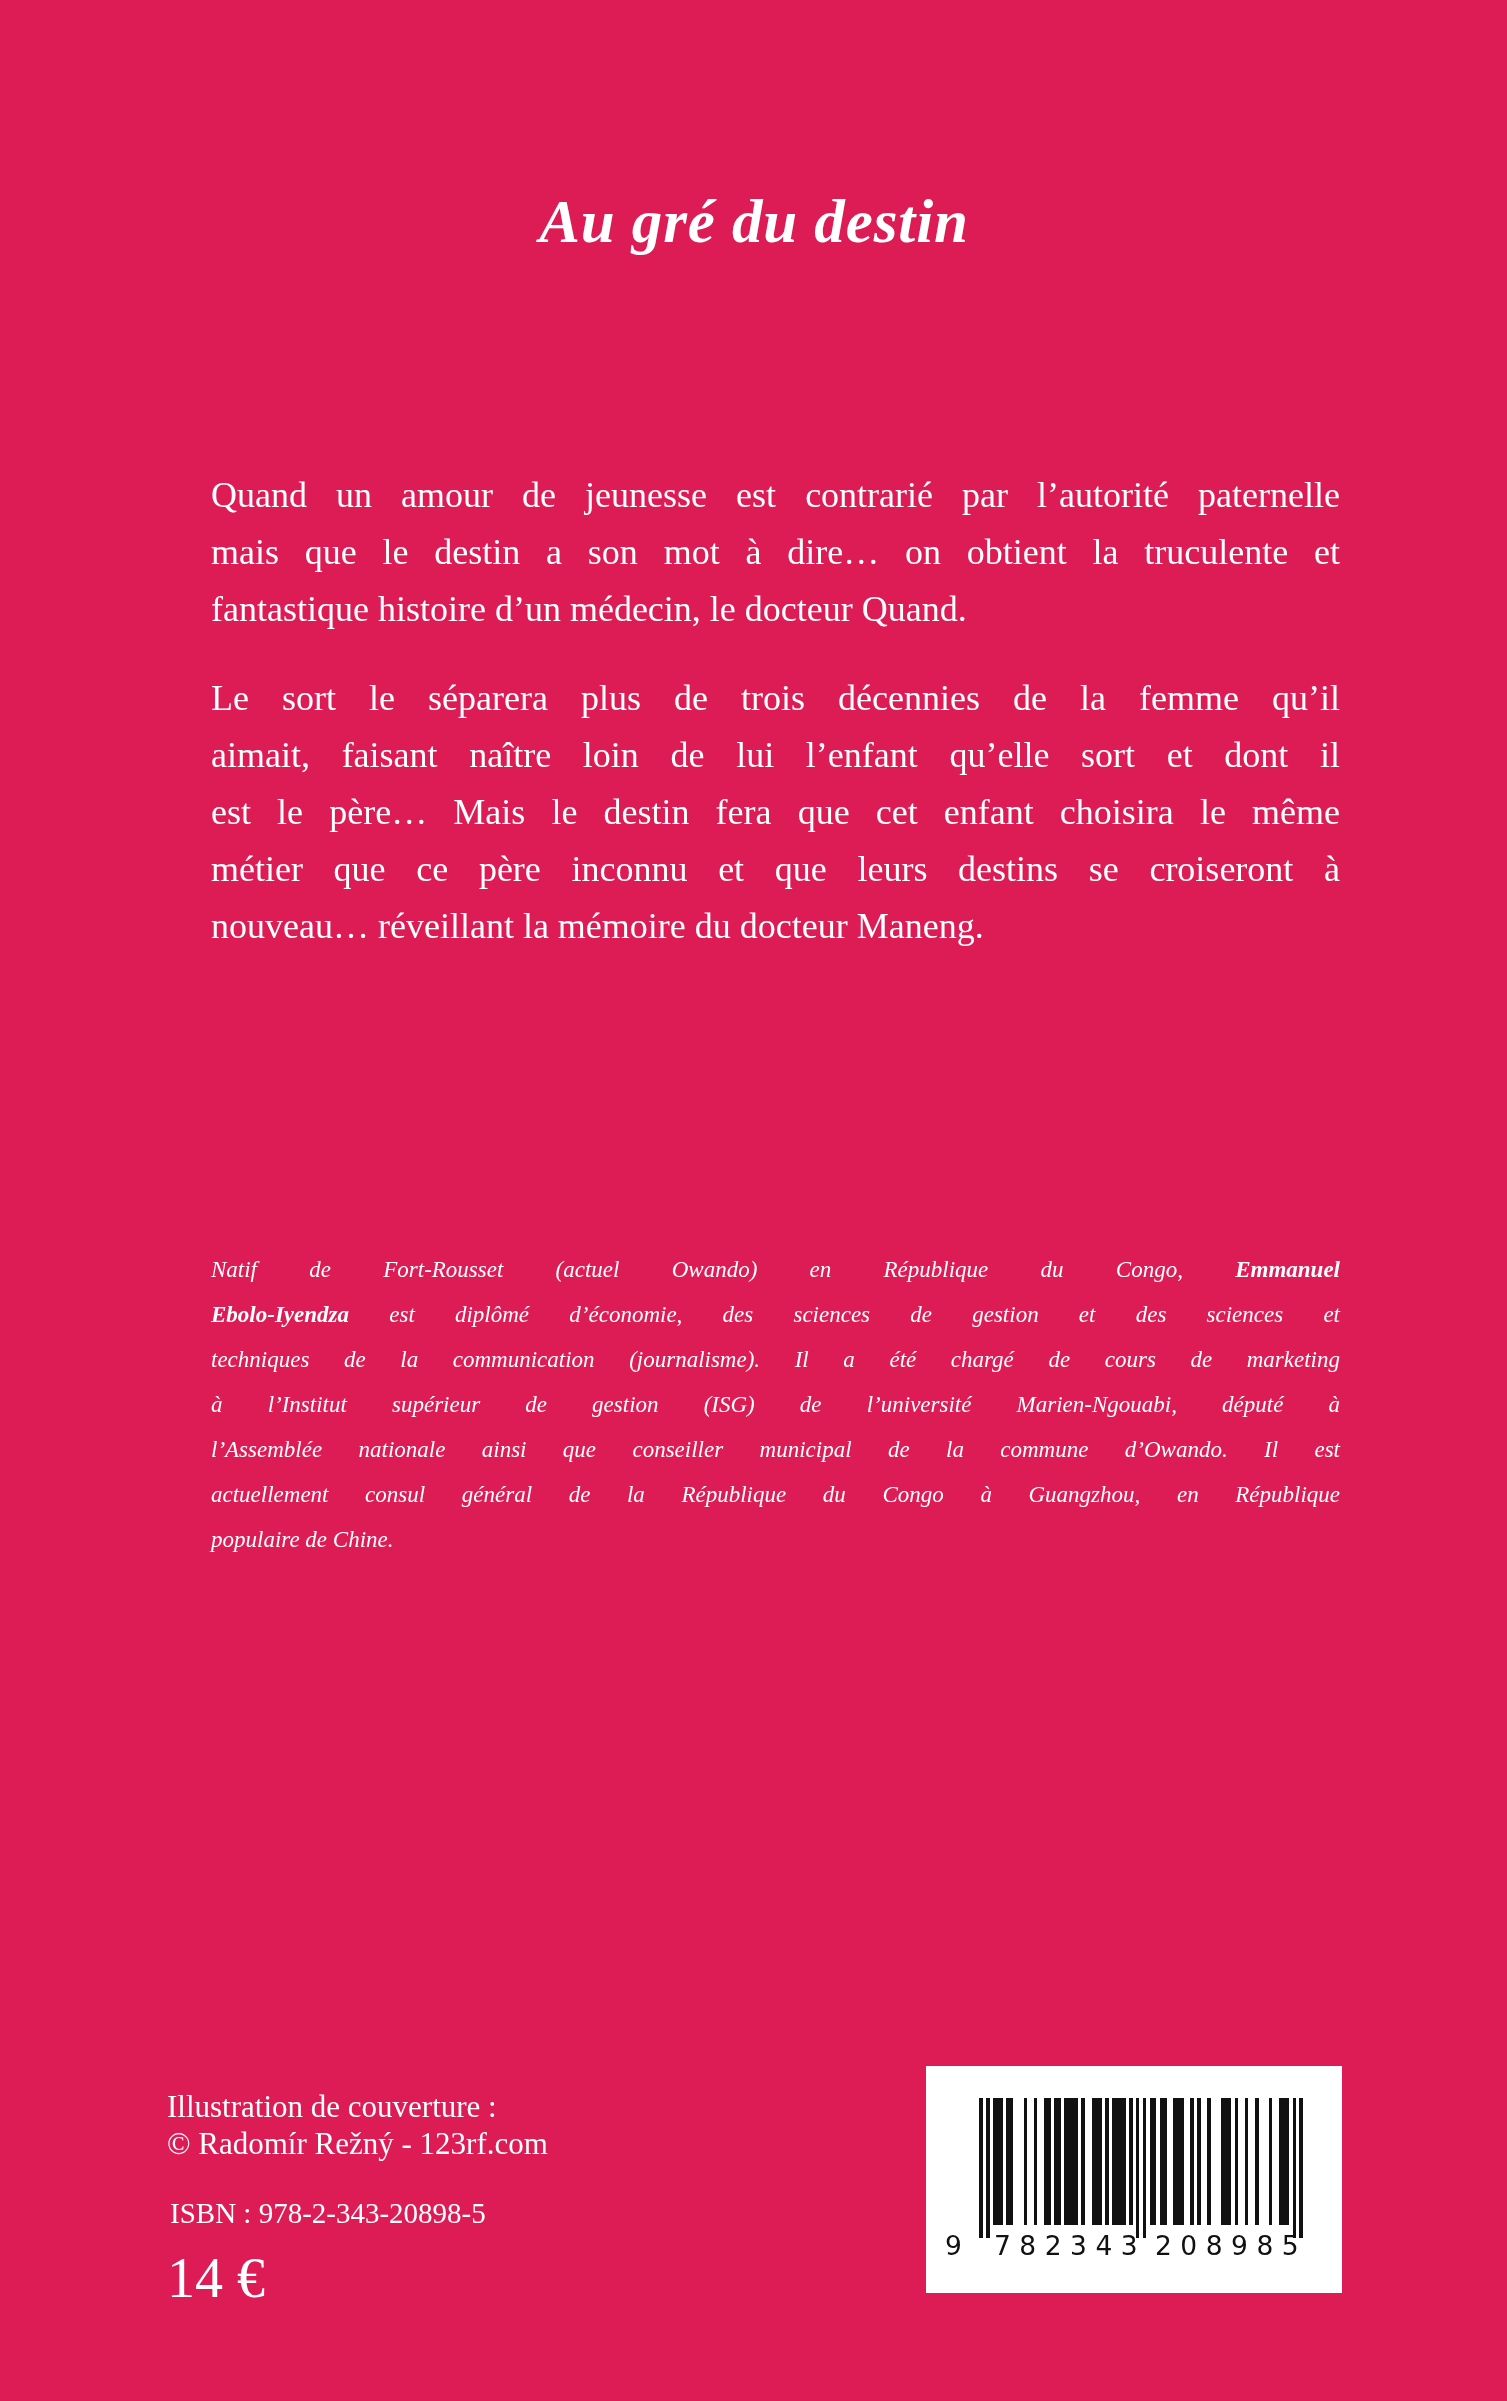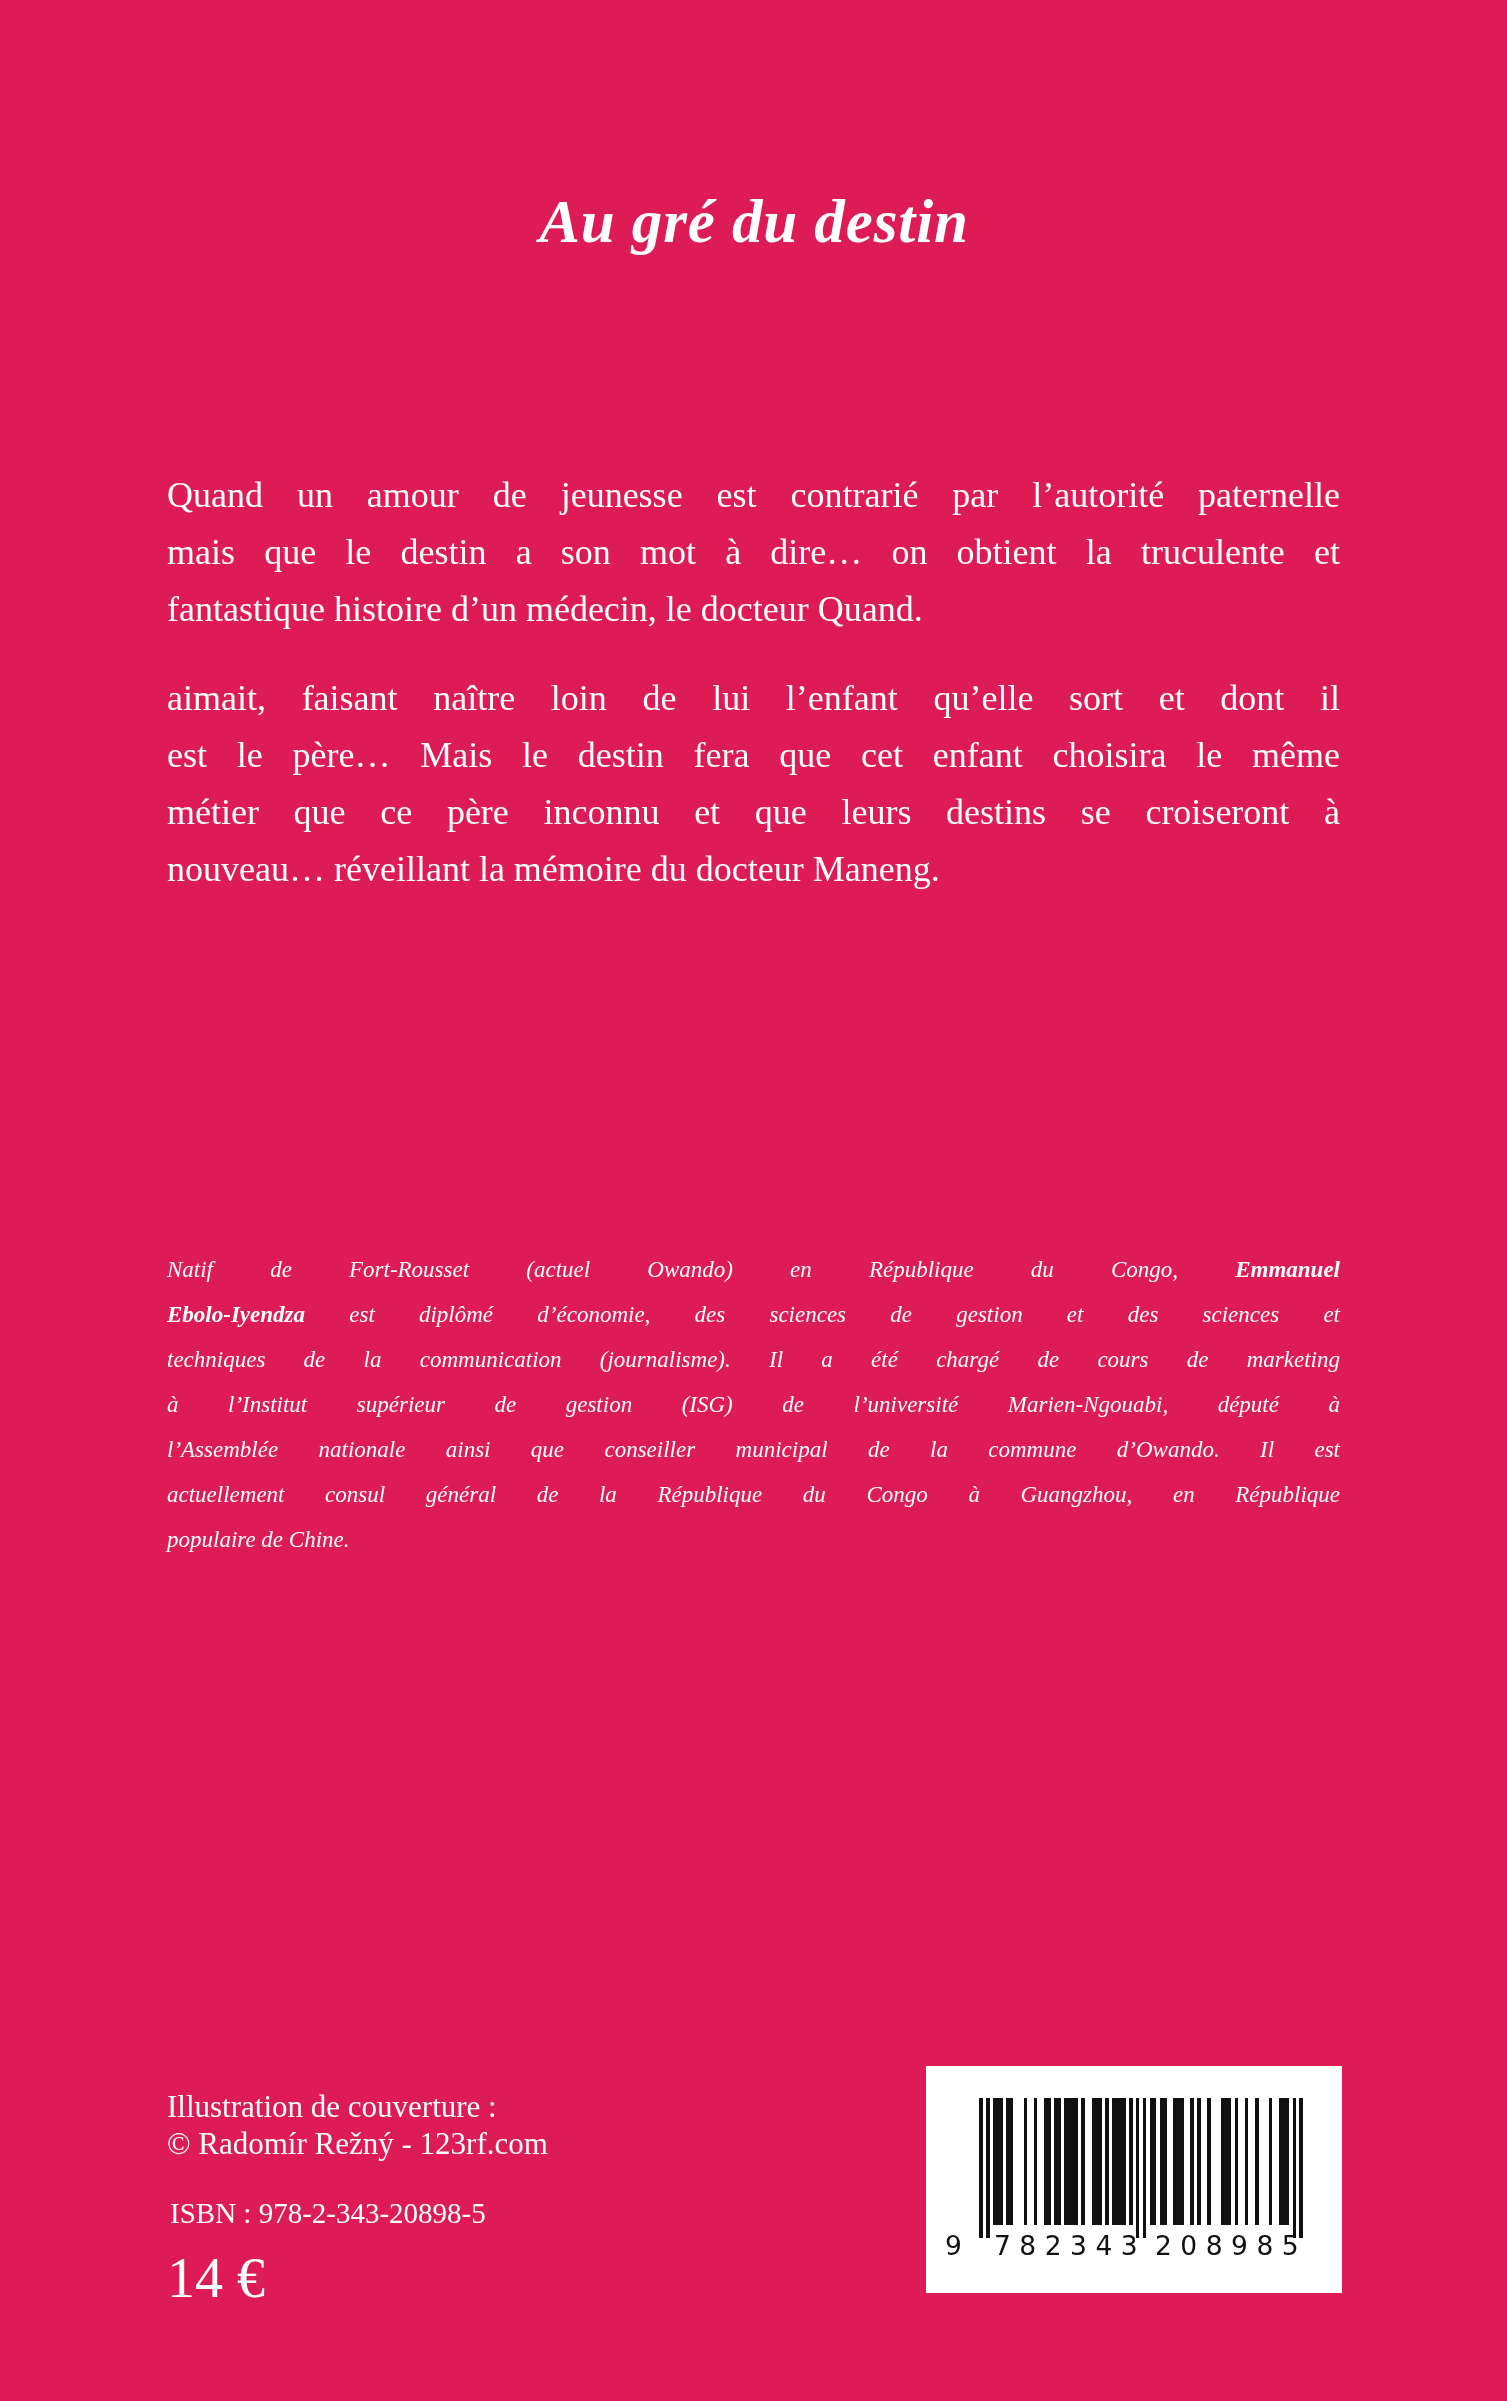--- a/index.html
+++ b/index.html
@@ -27,21 +27,21 @@
   }
   .synopsis {
     position: absolute;
     left: 167px;
     top: 467px;
     width: 1173px;
     font-size: 36px;
     line-height: 57px;
   }
   .para2 { margin-top: 32px; }
-  .tline { text-align: justify; text-align-last: justify; }
+  .tline { text-align: justify; text-align-last: justify; margin-left: 44px; }
   .tline.last { text-align-last: left; }
   .bio {
     position: absolute;
     left: 167px;
     top: 1247px;
     width: 1173px;
     font-size: 23px;
     line-height: 45px;
     font-style: italic;
   }
@@ -101,20 +101,21 @@
 
   <div class="title">Au gré du destin</div>
 
   <div class="synopsis">
     <div class="para1">
         <div class="tline"><span>Quand un amour de jeunesse est contrarié par l’autorité paternelle</span></div>
         <div class="tline"><span>mais que le destin a son mot à dire… on obtient la truculente et</span></div>
         <div class="tline last"><span>fantastique histoire d’un médecin, le docteur Quand.</span></div>
       </div>
     <div class="para2">
+        <div class="tline"><span>Le sort le séparera plus de trois décennies de la femme qu’il</span></div>
         <div class="tline"><span>aimait, faisant naître loin de lui l’enfant qu’elle sort et dont il</span></div>
         <div class="tline"><span>est le père… Mais le destin fera que cet enfant choisira le même</span></div>
         <div class="tline"><span>métier que ce père inconnu et que leurs destins se croiseront à</span></div>
         <div class="tline last"><span>nouveau… réveillant la mémoire du docteur Maneng.</span></div>
       </div>
   </div>
 
   <div class="bio">
       <div class="tline"><span>Natif de Fort-Rousset (actuel Owando) en République du Congo, </span><span class="bold">Emmanuel</span></div>
       <div class="tline"><span class="bold">Ebolo-Iyendza</span><span> est diplômé d’économie, des sciences de gestion et des sciences et</span></div>

